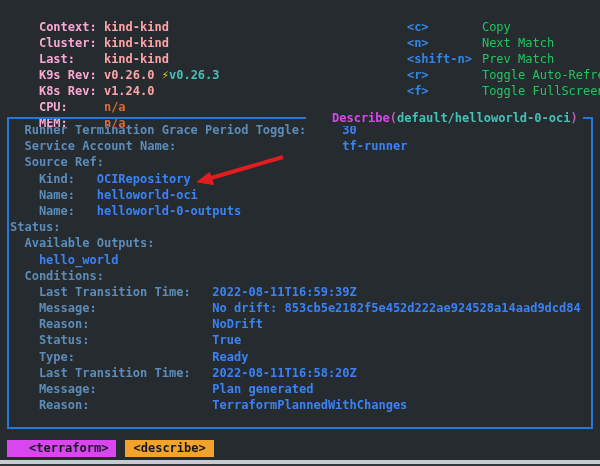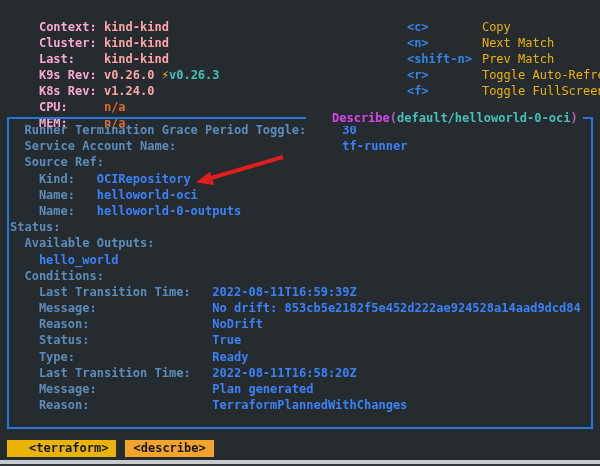--- a/index.html
+++ b/index.html
@@ -17,21 +17,21 @@
   .hdr-left .row { height:16px; line-height:16px; white-space:pre; }
   .hdr-label { display:inline-block; width:65px; color:#f9a8d4; font-weight:bold; }
   .hdr-value { color:#fca5a5; font-weight:bold; }
   .hdr-value.na { color:#df6a2d; }
   .bolt { color:#e8c832; font-weight:bold; }
   .upgrade { color:#45c1b8; font-weight:bold; }
 
   .hdr-right { position:absolute; top:3px; left:378px; }
   .hdr-right .row { height:16px; line-height:16px; white-space:pre; }
   .sc-key { display:inline-block; width:75px; color:#3286e2; font-weight:bold; }
-  .sc-desc { color:#eab308; }
+  .sc-desc { color:#22c55e; }
 
   
   .panel {
     position:absolute; left:7px; top:117px; width:586px; height:312px;
     border:2px solid #2478dc;
     overflow:hidden;
   }
   .panel-title {
     position:absolute; left:306px; top:110px; z-index:3;
     background:#262b30; padding:0 5px;
@@ -48,21 +48,21 @@
   .v { position:absolute; top:0; left:calc(var(--vc) * 1ch);
        color:#3b82f6; font-weight:bold; white-space:pre; }
 
   
   .arrow-svg { position:absolute; left:0; top:0; z-index:5; pointer-events:none; }
 
   
   .crumbs { position:absolute; left:7px; top:440px; white-space:nowrap; }
   .crumb { display:inline-block; padding:1px 8px; margin-right:9px;
            line-height:15px; font-weight:bold; color:#15181c; }
-  .crumb.c1 { background:#eab308;padding-left:22px; }
+  .crumb.c1 { background:#d946ef;padding-left:22px; }
   .crumb.c2 { background:#f1a32b; }
 
   .edge-strip { position:absolute; left:0; top:460px; width:600px; height:4px; background:#c7cbce; }
   .edge-under { position:absolute; left:0; top:464px; width:600px; height:2px; background:#32373b; }
 </style>
 </head>
 <body>
 
 <div class="hdr-left">
   <div class="row">

